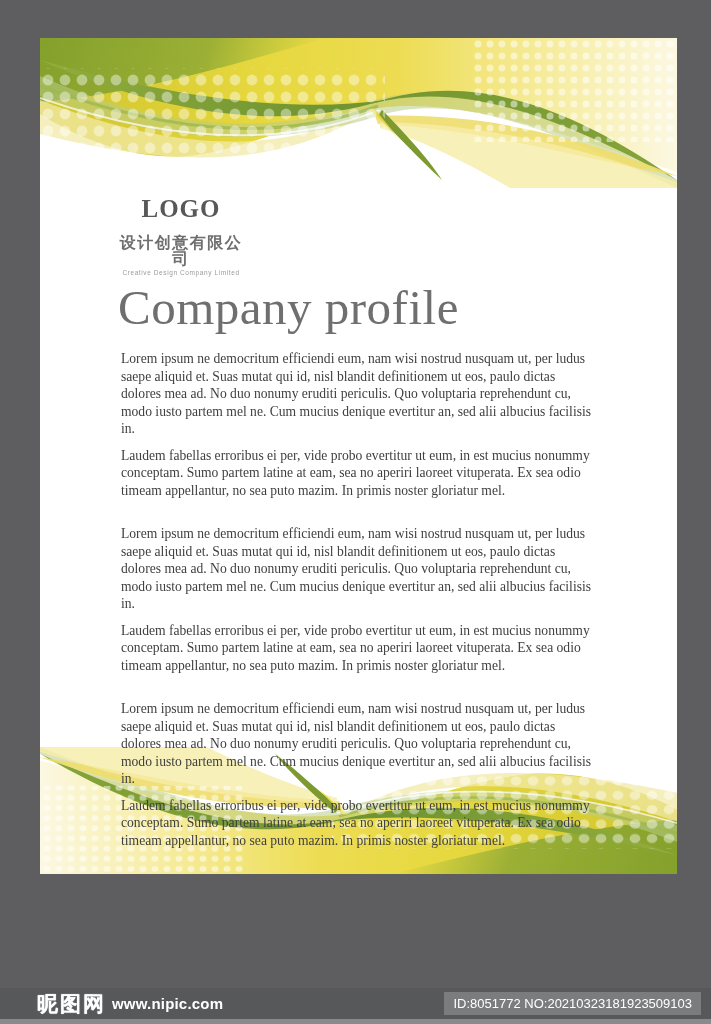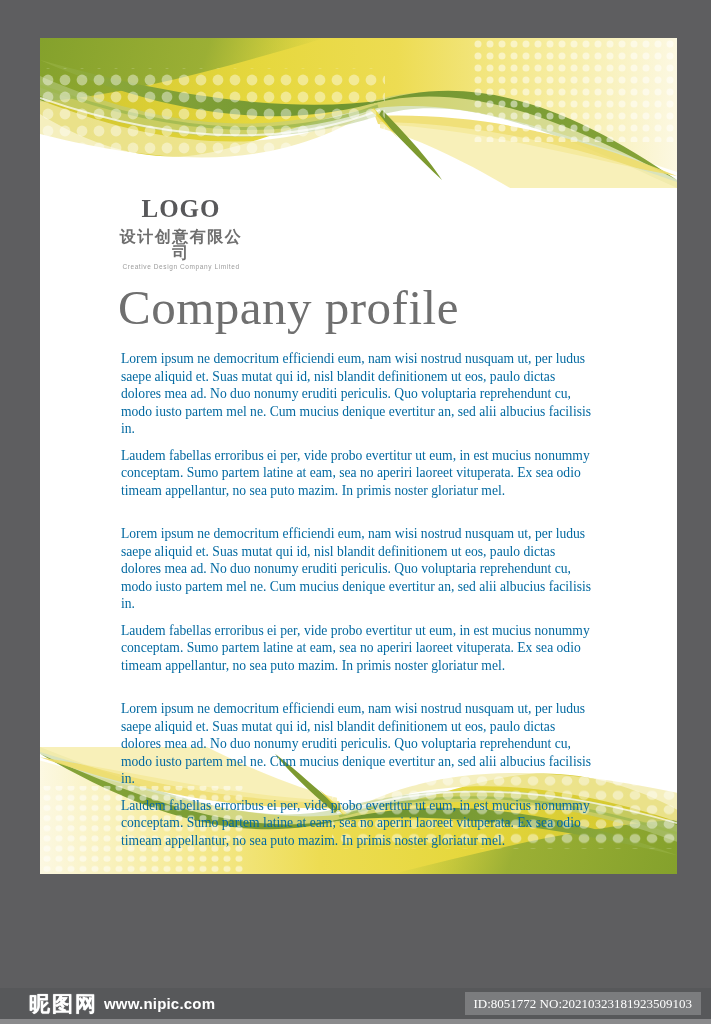--- a/index.html
+++ b/index.html
@@ -19,54 +19,54 @@
   .logo{
     position:absolute;left:76px;top:158px;width:130px;text-align:center;
     line-height:1;
   }
   .logo-name{
     font-family:"Liberation Serif",serif;font-weight:bold;
     font-size:25px;color:#58585a;letter-spacing:1px;
   }
   .logo-cn{
     font-family:"DejaVu Sans","Liberation Sans",sans-serif;
-    font-size:16px;color:#6e6e6e;letter-spacing:1.5px;margin-top:8px;font-weight:bold;
+    font-size:16px;color:#6e6e6e;letter-spacing:1.5px;margin-top:14px;font-weight:bold;
   }
   .logo-sub{
     font-family:"Liberation Sans",sans-serif;
     font-size:6.5px;color:#9b9b9b;letter-spacing:0.6px;margin-top:3px;
   }
   .title{
     position:absolute;left:78px;top:243px;margin:0;
     font-family:"Liberation Serif",serif;font-weight:normal;
     font-size:49px;color:#6f6f6f;letter-spacing:0.5px;line-height:1.1;
   }
   .body-text{
     position:absolute;left:81px;top:312px;width:476px;
     font-family:"Liberation Serif",serif;
-    font-size:13.6px;line-height:17.5px;color:#0369a1;
+    font-size:13.6px;line-height:17.5px;color:#404040;
   }
   .body-text p{margin:0 0 9px 0;}
   .block{margin-bottom:26px;}
   .wm-bar{
     position:absolute;left:0;top:988px;width:711px;height:31px;
     background:#57585a;display:flex;align-items:center;
   }
   .wm-left{
-    display:flex;align-items:center;margin-left:0;gap:6px;
+    display:flex;align-items:center;margin-left:8px;gap:6px;
     font-family:"DejaVu Sans","Liberation Sans",sans-serif;
     color:#ffffff;
     padding-left:29px;
   }
   .wm-site{font-size:21px;font-weight:bold;letter-spacing:2px;text-shadow:0 0 1px #fff;}
   .wm-url{font-family:"Liberation Sans",sans-serif;font-size:15px;font-weight:bold;letter-spacing:0.2px;}
   .wm-id{
     position:absolute;right:10px;top:4px;height:23px;line-height:23px;
     background:#7b7c7e;color:#ffffff;padding:0 9px;
-    font-family:Liberation Serif, serif;font-size:13px;
+    font-family:Liberation Sans, sans-serif;font-size:13px;
   }
   .bottom-strip{
     position:absolute;left:0;top:1019px;width:711px;height:5px;background:#8a8a8c;
   }
 </style>
 </head>
 <body>
 
 <div class="canvas">
 

